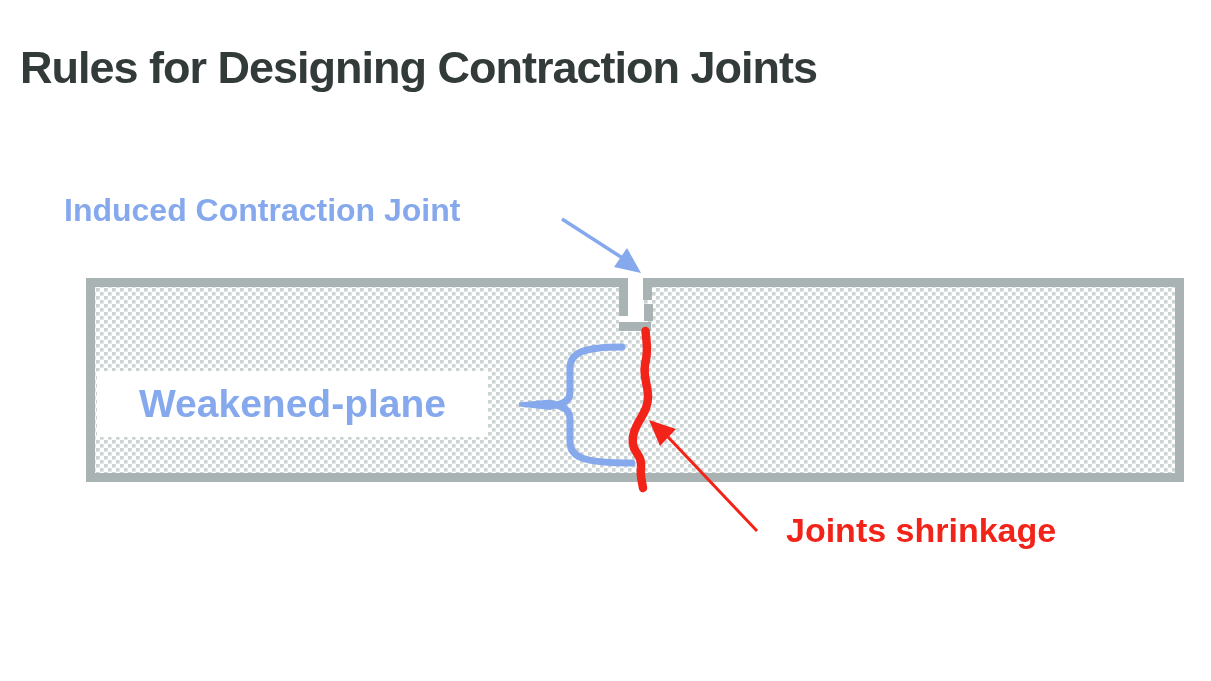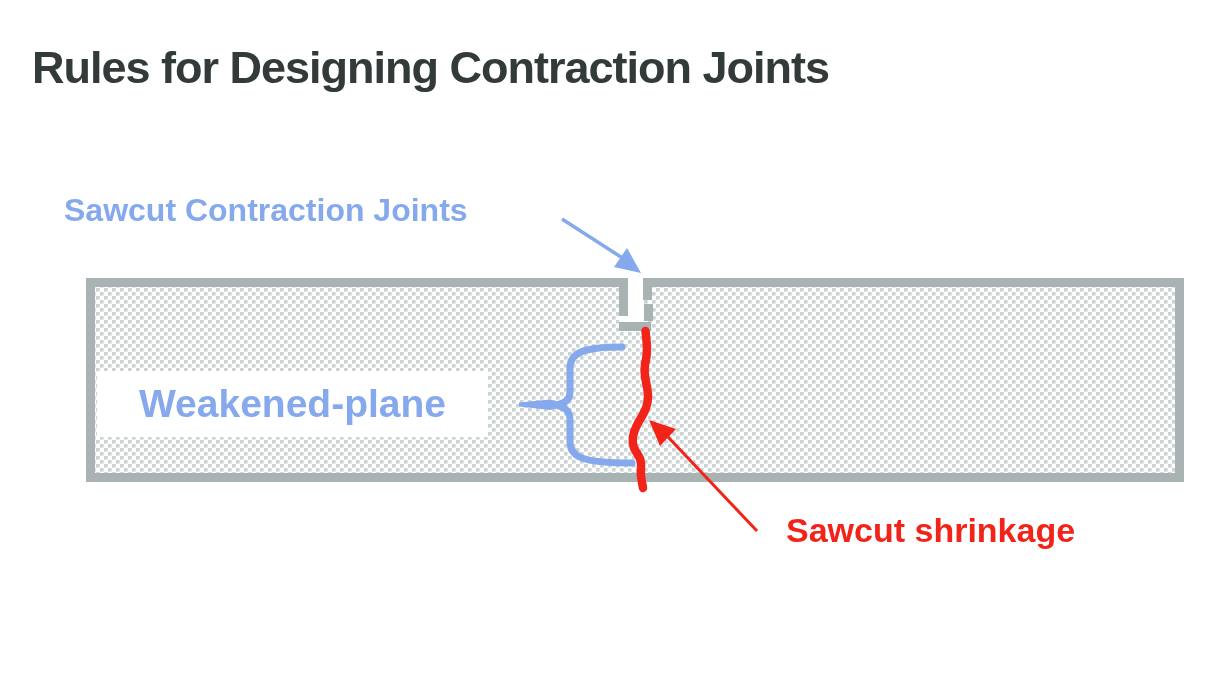--- a/index.html
+++ b/index.html
@@ -12,21 +12,21 @@
   }
   html,body{margin:0;padding:0;}
   body{background:#e8e8e8;font-family:"Liberation Sans",sans-serif;}
   .stage{
     position:relative;
     width:1211px;height:681px;
     background:var(--background);
     overflow:hidden;
   }
   .title{
-    position:absolute;left:32px;top:42px;
+    position:absolute;left:20px;top:42px;
     font-size:45px;font-weight:bold;letter-spacing:-1px;
     color:var(--title);
     margin:0;white-space:nowrap;
   }
   .label{position:absolute;font-weight:bold;white-space:nowrap;}
   .label-sawcut{
     left:64px;top:192px;
     font-size:32px;color:var(--blue);
   }
   .label-weakened{
@@ -86,21 +86,21 @@
                L570,442 C570,458 585,463 632,463" fill="none" style="stroke:var(--blue)" stroke-width="7" stroke-linecap="round" stroke-linejoin="round"></path>
       <path d="M519,402.5 L550,399.5 L567,405 L550,410 L519,406.5 Z" style="fill:var(--blue)"></path>
     </g>
 
     <g>
       <line x1="757" y1="531" x2="668" y2="437" style="stroke:var(--red)" stroke-width="3"></line>
       <polygon points="649,420 676,429 660,446" style="fill:var(--red)"></polygon>
     </g>
   </svg>
 
-  <div class="label label-sawcut">Sawcut Contraction Joints</div>
+  <div class="label label-sawcut">Induced Contraction Joint</div>
 
   <div class="label label-weakened">Weakened-plane</div>
 
   <div class="label label-crack">
-    <div>Sawcut shrinkage</div>
+    <div>Joints shrinkage</div>
   </div>
 
 </div>
 
 </body></html>

